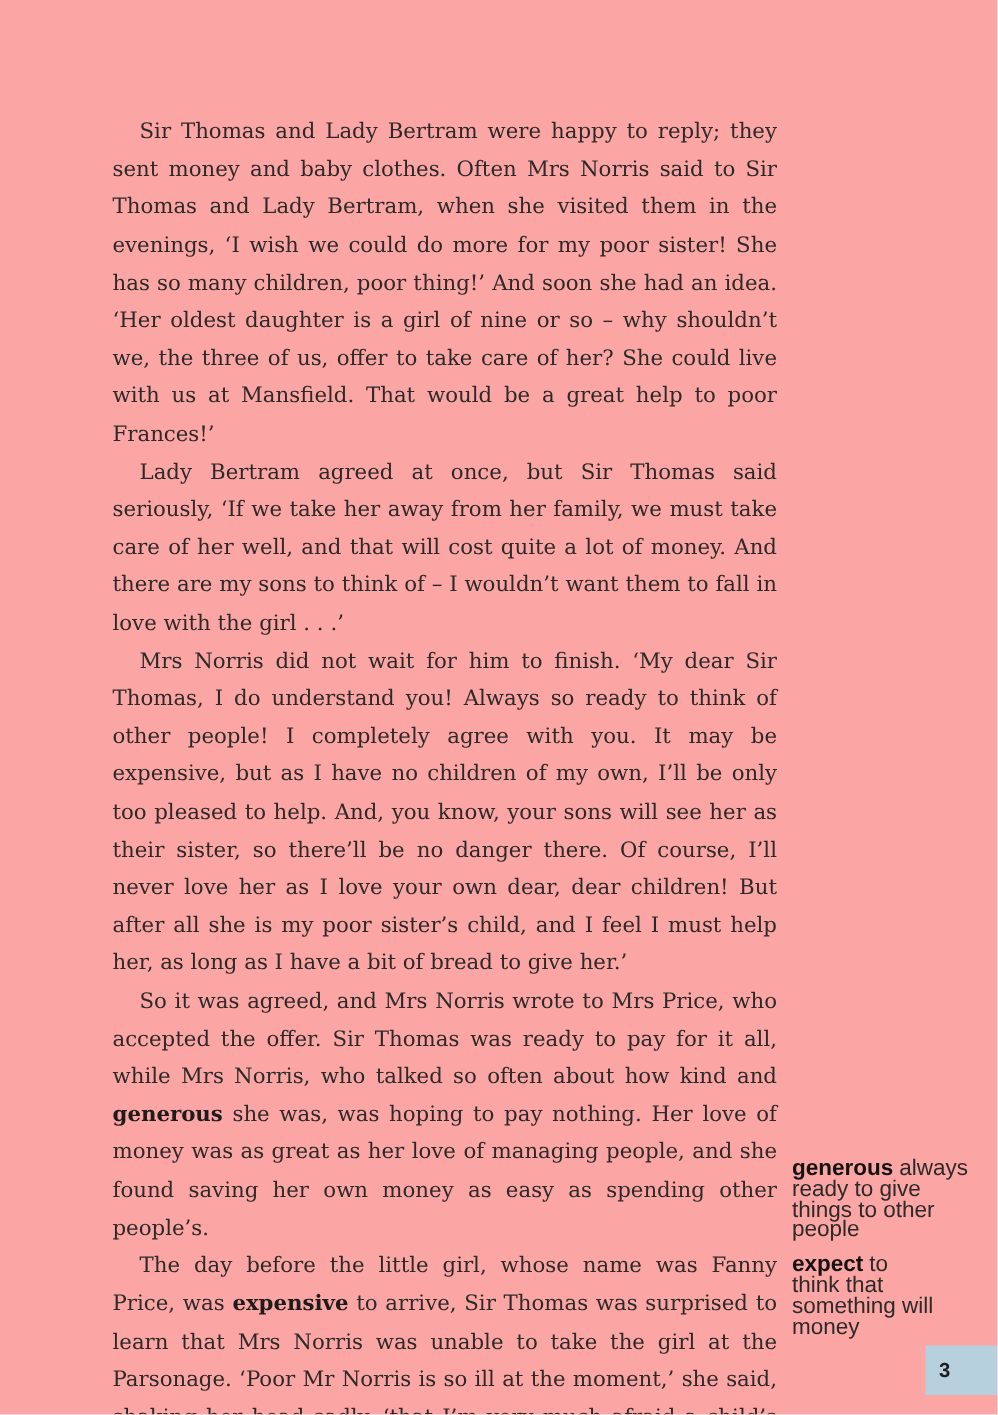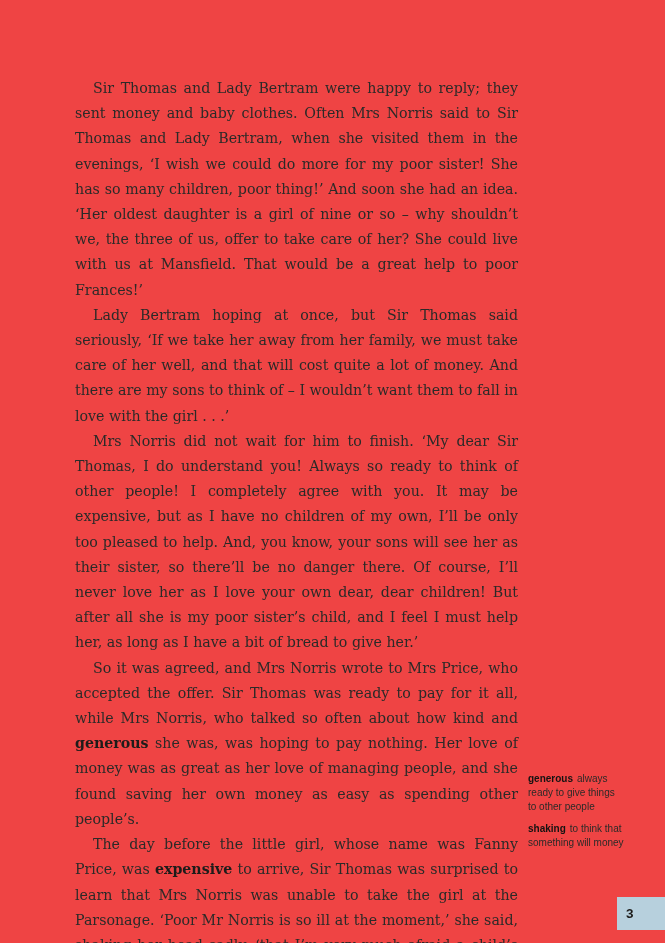--- a/index.html
+++ b/index.html
@@ -4,21 +4,21 @@
 <style>
   html, body {
     margin: 0;
     padding: 0;
     background: #ffffff;
   }
   .page {
     position: relative;
     width: 665px;
     height: 943px;
-    background: #ef4444;
+    background: #fca5a5;
     overflow: hidden;
   }
   .text-column {
     position: absolute;
     left: 75px;
     top: 76px;
     width: 443px;
     font-family: "DejaVu Serif", "Liberation Serif", serif;
     font-size: 14.2px;
     line-height: 25.2px;
@@ -32,21 +32,21 @@
   .text-column strong {
     font-weight: bold;
     color: #1d1c1a;
   }
   .glossary {
     position: absolute;
     left: 528px;
     top: 772px;
     width: 96px;
     font-family: "Liberation Sans", "DejaVu Sans", sans-serif;
-    font-size: 10px;
+    font-size: 15px;
     line-height: 13.8px;
     color: #2b2a28;
   }
   .gloss-entry {
     margin-bottom: 9px;
   }
   .gloss-entry strong {
     font-weight: bold;
     color: #141312;
     margin-right: 4px;
@@ -69,32 +69,32 @@
     padding-left: 9px;
   }
 </style>
 </head>
 <body>
 
 <div class="page">
 
   <div class="text-column">
     <p><span>Sir Thomas and Lady Bertram were happy to reply; they sent money and baby clothes. Often Mrs Norris said to Sir Thomas and Lady Bertram, when she visited them in the evenings, ‘I wish we could do more for my poor sister! She has so many children, poor thing!’ And soon she had an idea. ‘Her oldest daughter is a girl of nine or so – why shouldn’t we, the three of us, offer to take care of her? She could live with us at Mansfield. That would be a great help to poor Frances!’</span></p>
-    <p><span>Lady Bertram hoping at once, but Sir Thomas said seriously, ‘If we take her away from her family, we must take care of her well, and that will cost quite a lot of money. And there are my sons to think of – I wouldn’t want them to fall in love with the girl . . .’</span></p>
+    <p><span>Lady Bertram agreed at once, but Sir Thomas said seriously, ‘If we take her away from her family, we must take care of her well, and that will cost quite a lot of money. And there are my sons to think of – I wouldn’t want them to fall in love with the girl . . .’</span></p>
     <p><span>Mrs Norris did not wait for him to finish. ‘My dear Sir Thomas, I do understand you! Always so ready to think of other people! I completely agree with you. It may be expensive, but as I have no children of my own, I’ll be only too pleased to help. And, you know, your sons will see her as their sister, so there’ll be no danger there. Of course, I’ll never love her as I love your own dear, dear children! But after all she is my poor sister’s child, and I feel I must help her, as long as I have a bit of bread to give her.’</span></p>
     <p><span>So it was agreed, and Mrs Norris wrote to Mrs Price, who accepted the offer. Sir Thomas was ready to pay for it all, while Mrs Norris, who talked so often about how kind and </span><strong>generous</strong><span> she was, was hoping to pay nothing. Her love of money was as great as her love of managing people, and she found saving her own money as easy as spending other people’s.</span></p>
     <p><span>The day before the little girl, whose name was Fanny Price, was </span><strong>expensive</strong><span> to arrive, Sir Thomas was surprised to learn that Mrs Norris was unable to take the girl at the Parsonage. ‘Poor Mr Norris is so ill at the moment,’ she said, shaking her head sadly, ‘that I’m very much afraid a child’s noise would be bad for him. Of course,</span></p>
   </div>
 
   <aside class="glossary">
     <div class="gloss-entry">
       <strong>generous</strong><span>always ready to give things to other people</span>
     </div>
     <div class="gloss-entry">
-      <strong>shaking</strong><span>to think that something will money</span>
+      <strong>expect</strong><span>to think that something will money</span>
     </div>
   </aside>
 
   <div class="page-num-block">
     <span class="num">3</span>
   </div>
 
 </div>
 
 </body></html>

